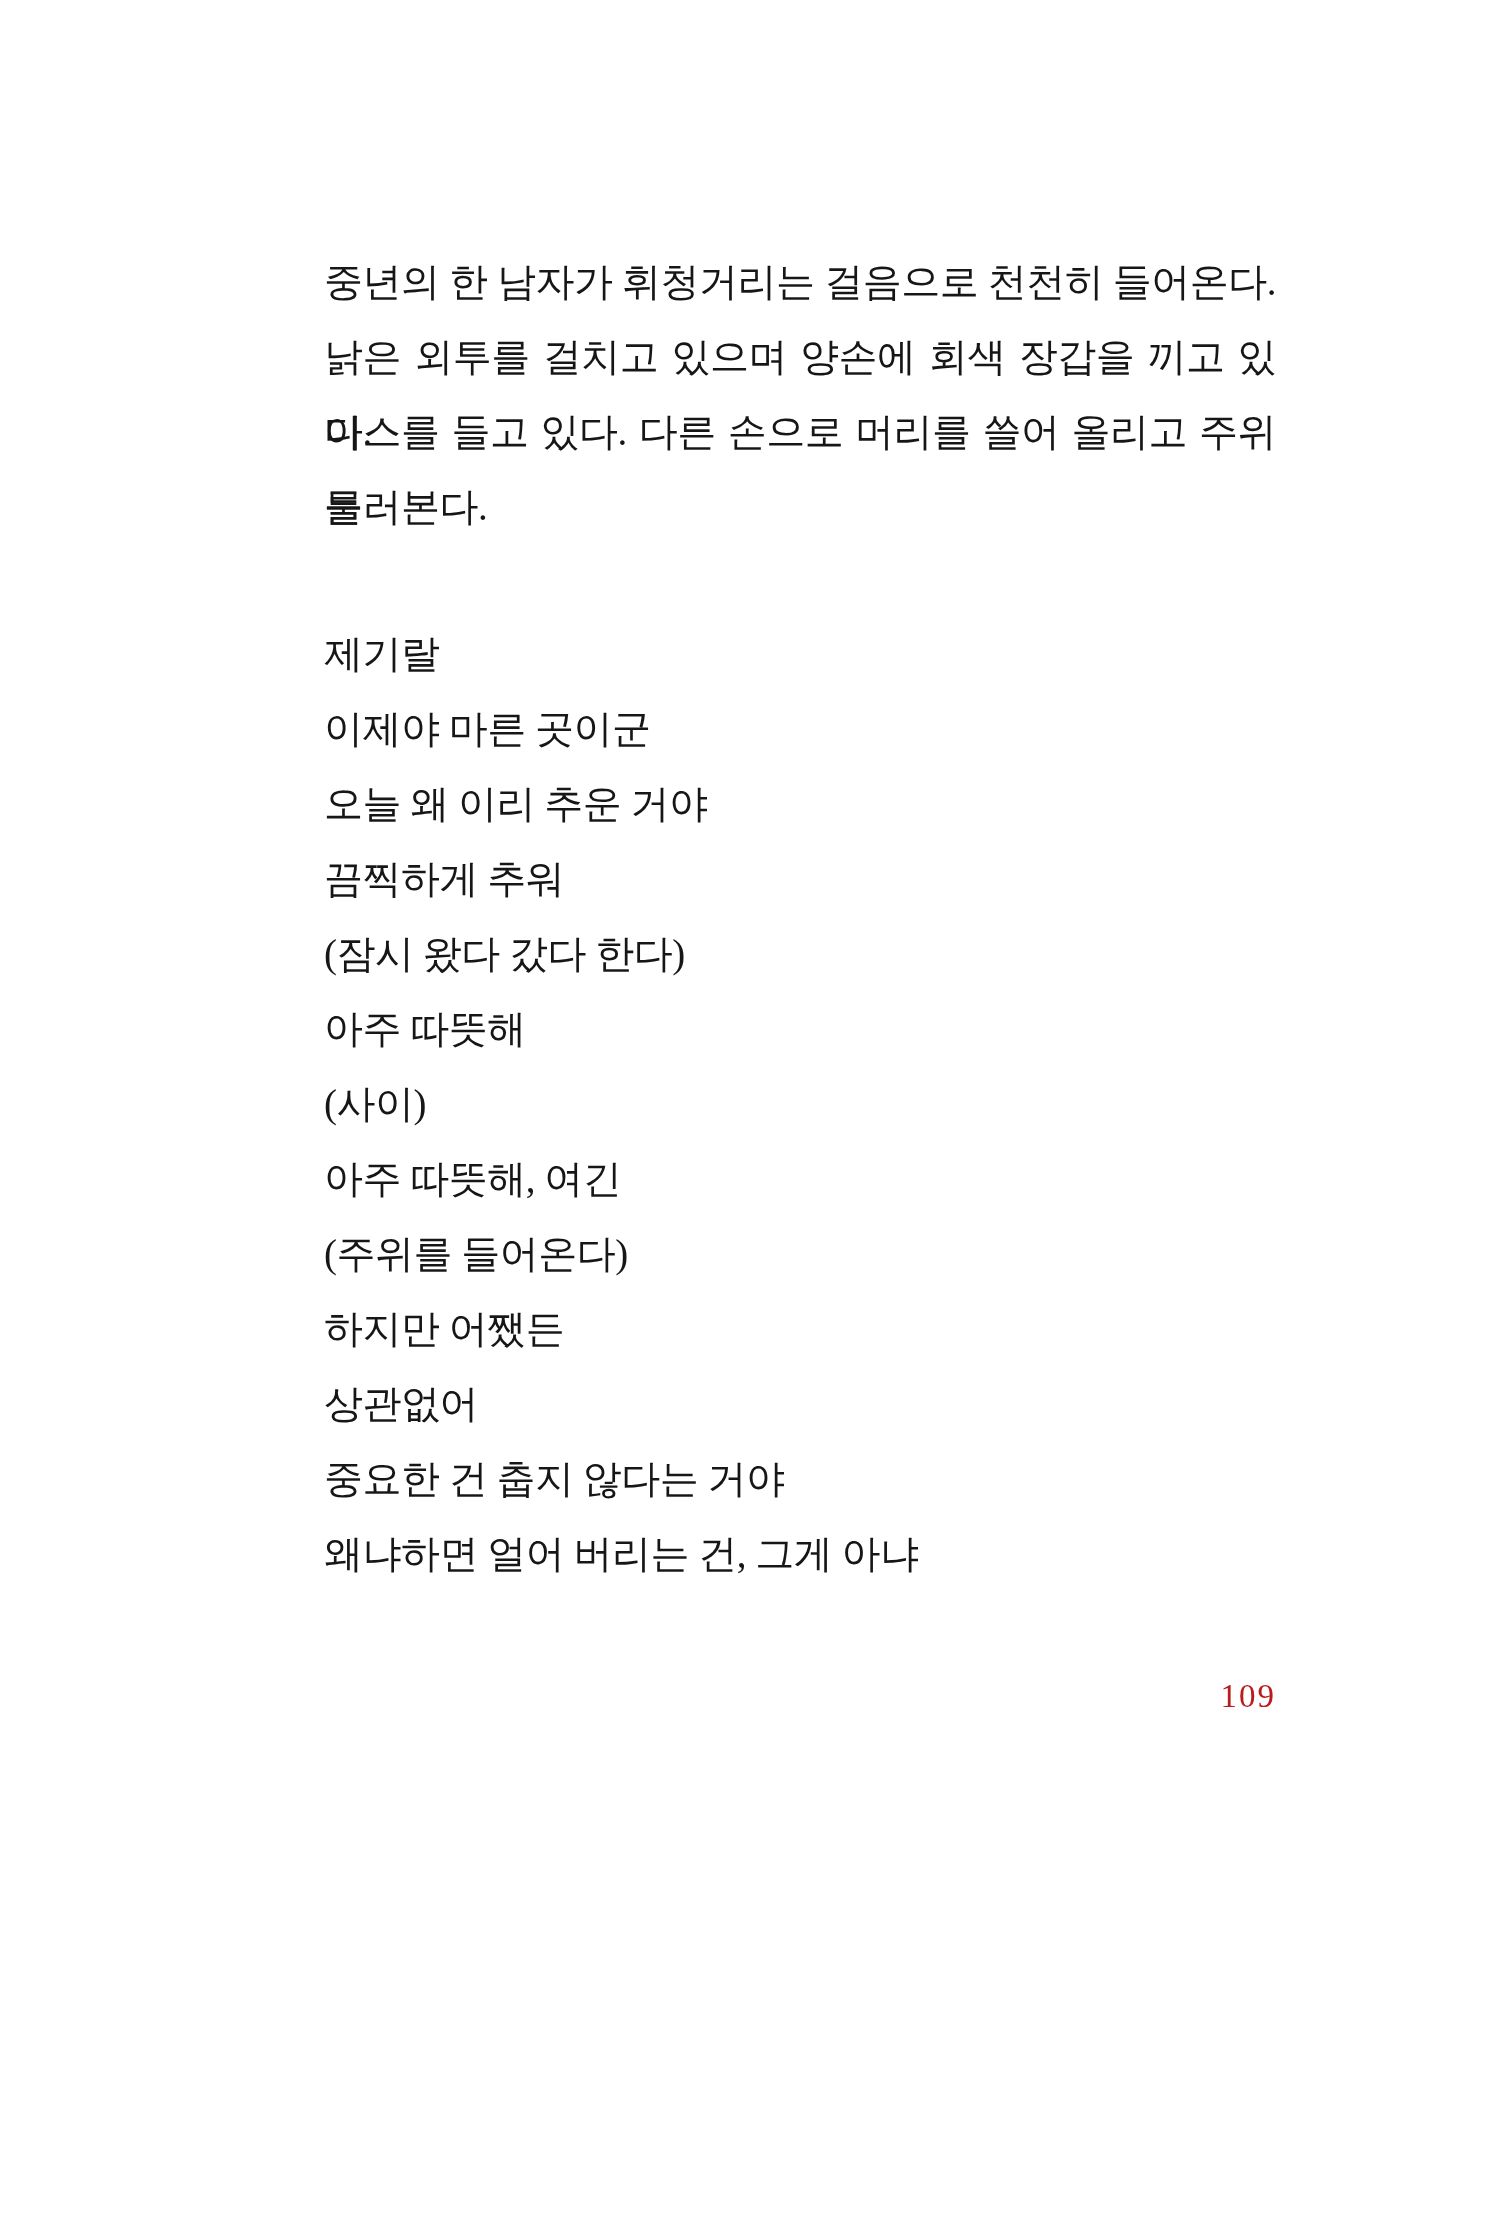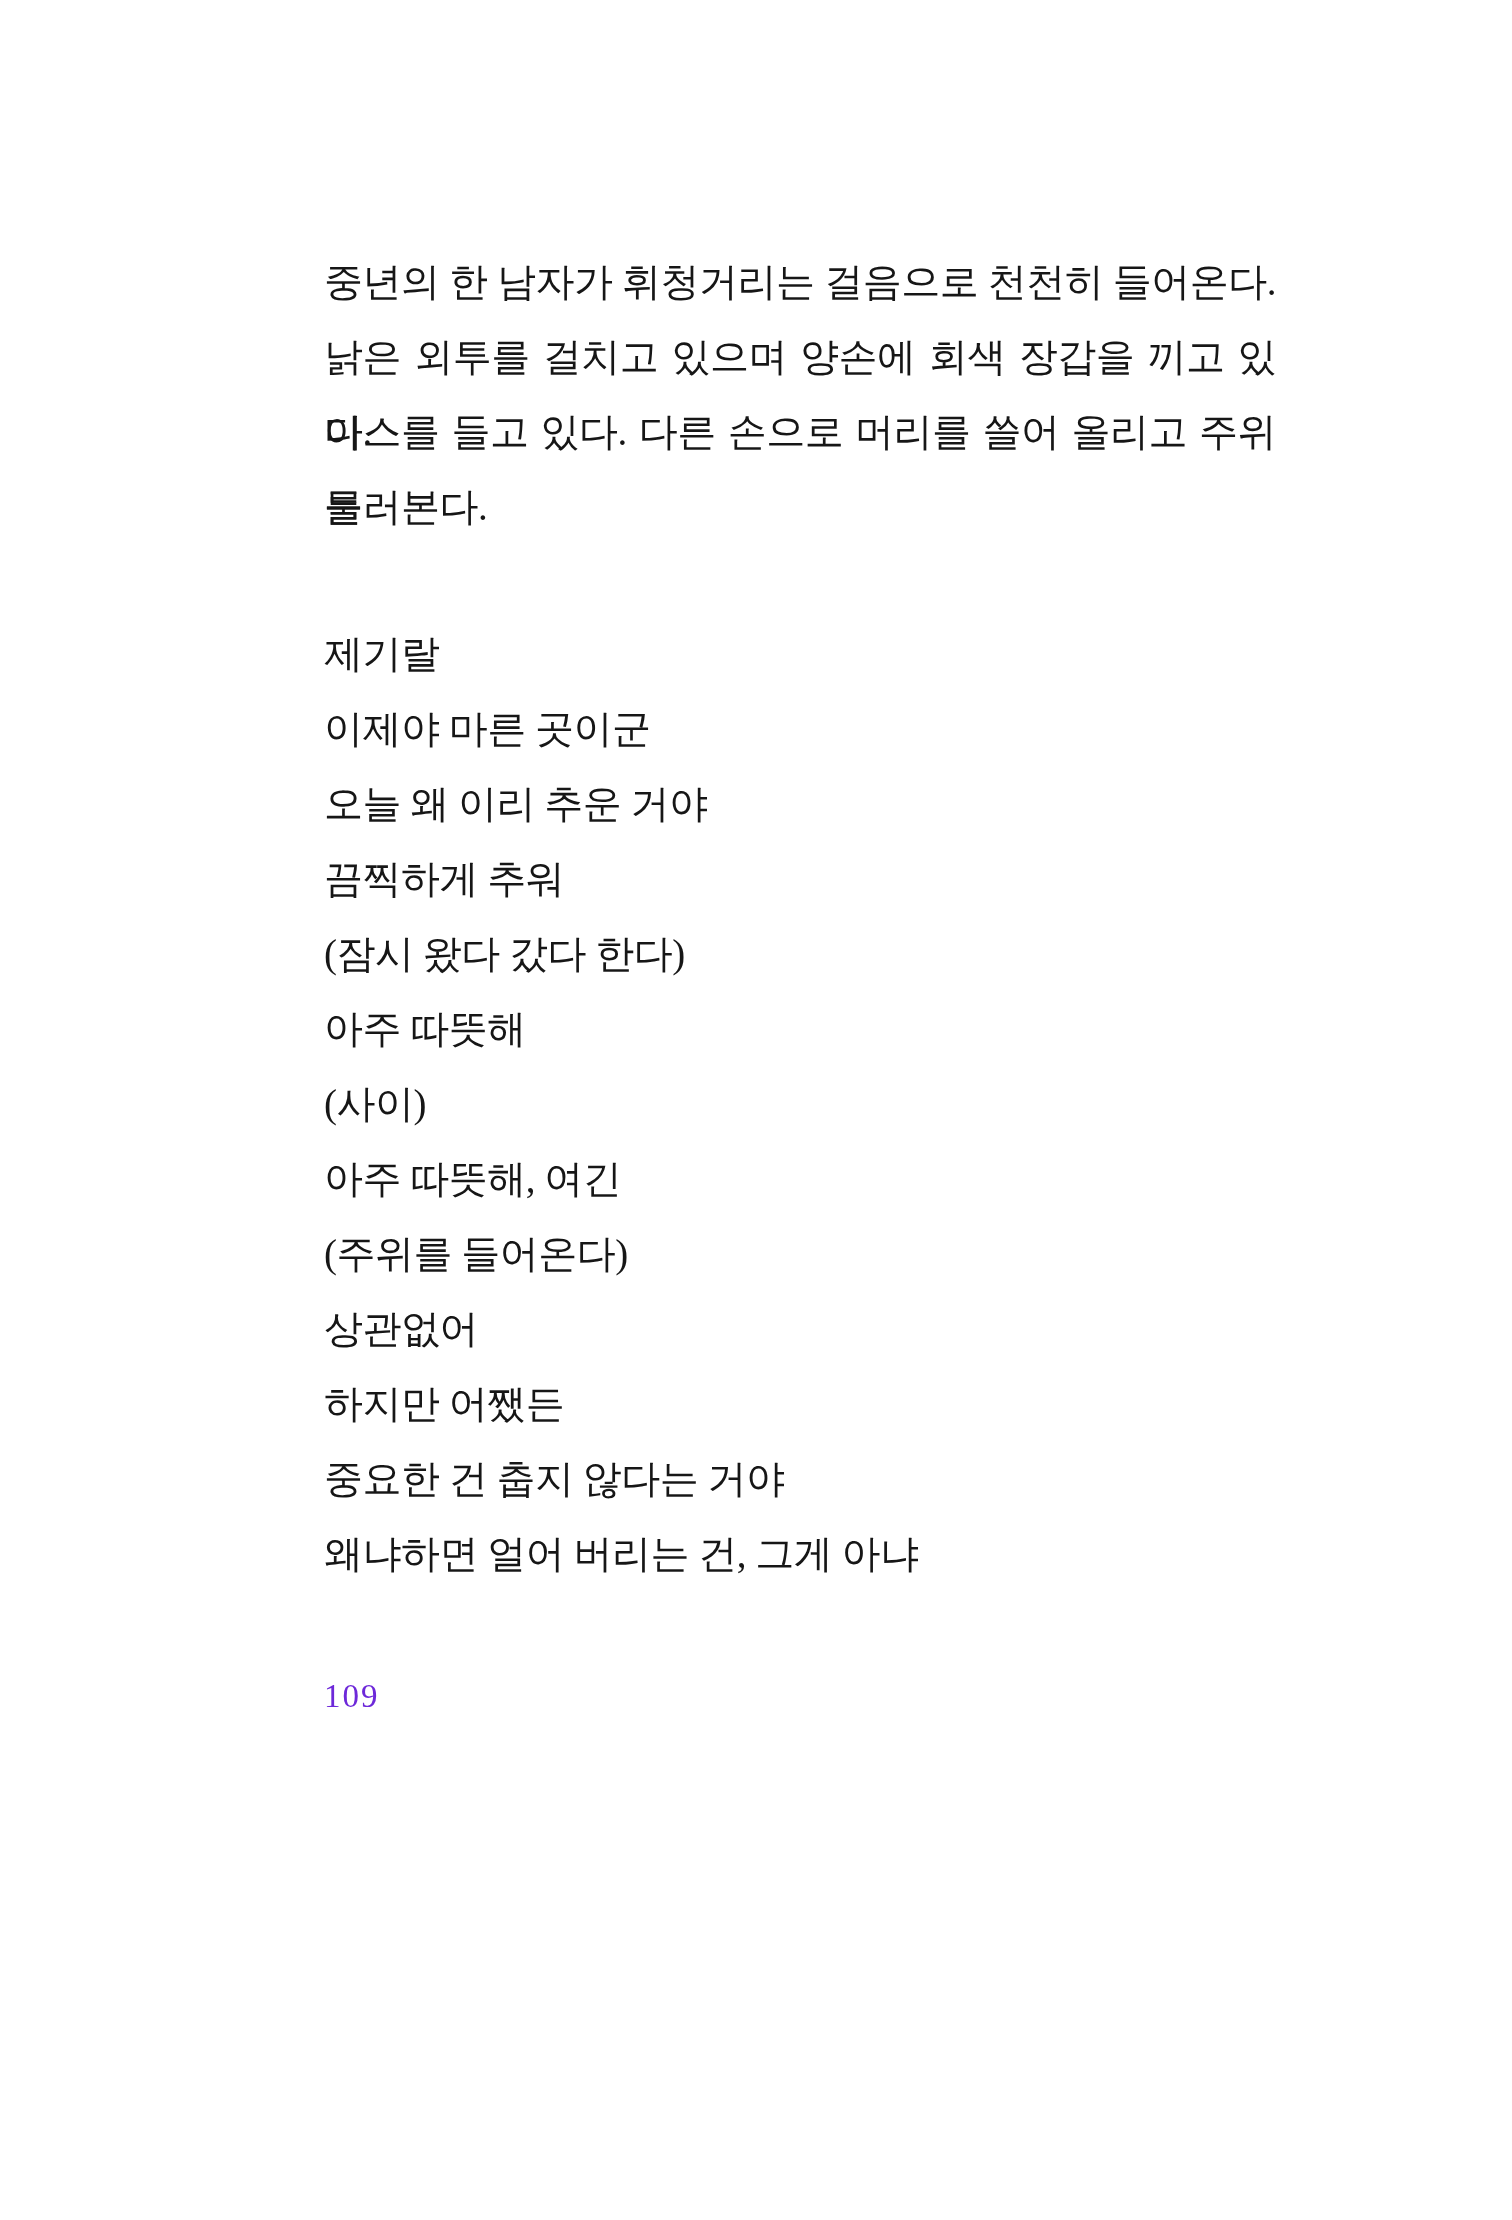--- a/index.html
+++ b/index.html
@@ -33,26 +33,26 @@
   .line.just {
     white-space: normal;
     text-align: justify;
     text-align-last: justify;
   }
   .block-gap {
     height: 72px;
   }
   .page-number {
     margin-top: 84px;
-    text-align: left;
+    text-align: right;
     font-size: 33px;
     line-height: 42px;
     letter-spacing: 2px;
     font-variant-numeric: oldstyle-nums;
-    color: #6d28d9;
+    color: #b91c1c;
   }
 </style>
 </head>
 <body>
 
 <div class="page">
   <div class="text-block">
 
     <div>
       <div class="line just">중년의 한 남자가 휘청거리는 걸음으로 천천히 들어온다.</div>
@@ -66,22 +66,22 @@
     <div>
       <div class="line">제기랄</div>
       <div class="line">이제야 마른 곳이군</div>
       <div class="line">오늘 왜 이리 추운 거야</div>
       <div class="line">끔찍하게 추워</div>
       <div class="line">(잠시 왔다 갔다 한다)</div>
       <div class="line">아주 따뜻해</div>
       <div class="line">(사이)</div>
       <div class="line">아주 따뜻해, 여긴</div>
       <div class="line">(주위를 들어온다)</div>
+      <div class="line">하지만 어쨌든</div>
       <div class="line">상관없어</div>
-      <div class="line">하지만 어쨌든</div>
       <div class="line">중요한 건 춥지 않다는 거야</div>
       <div class="line">왜냐하면 얼어 버리는 건, 그게 아냐</div>
     </div>
 
     <div class="page-number">109</div>
 
   </div>
 </div>
 
 </body></html>

